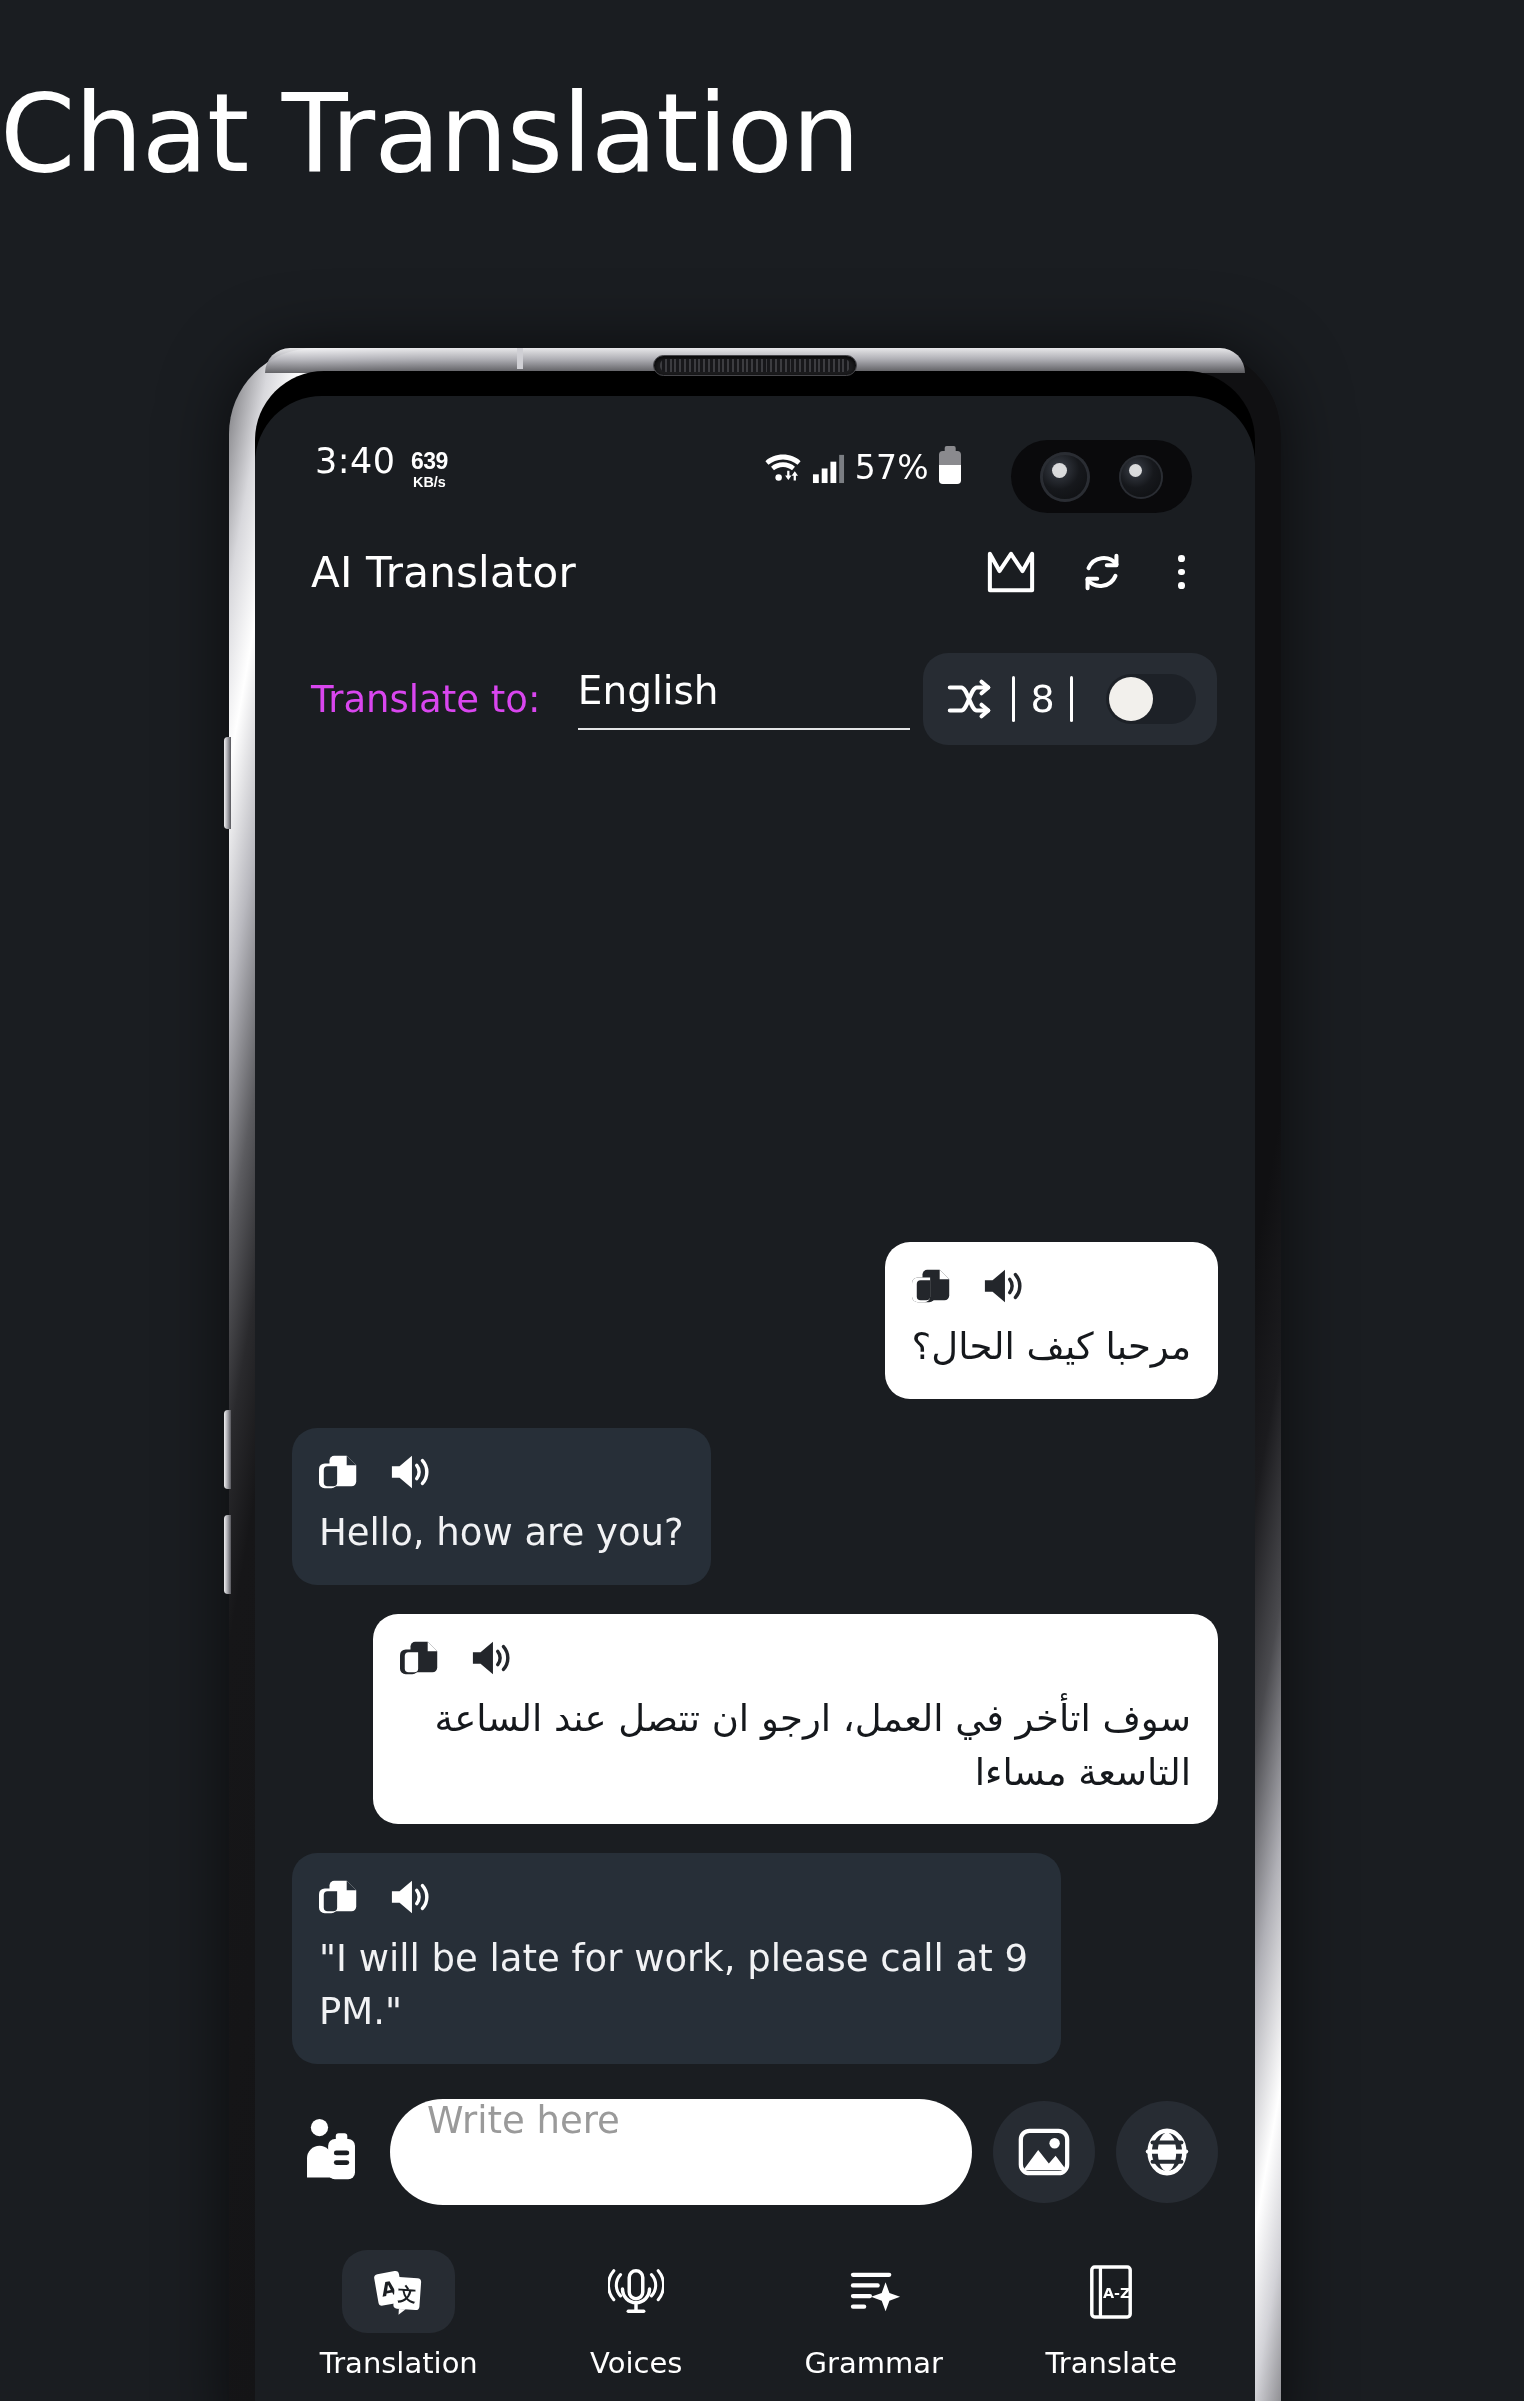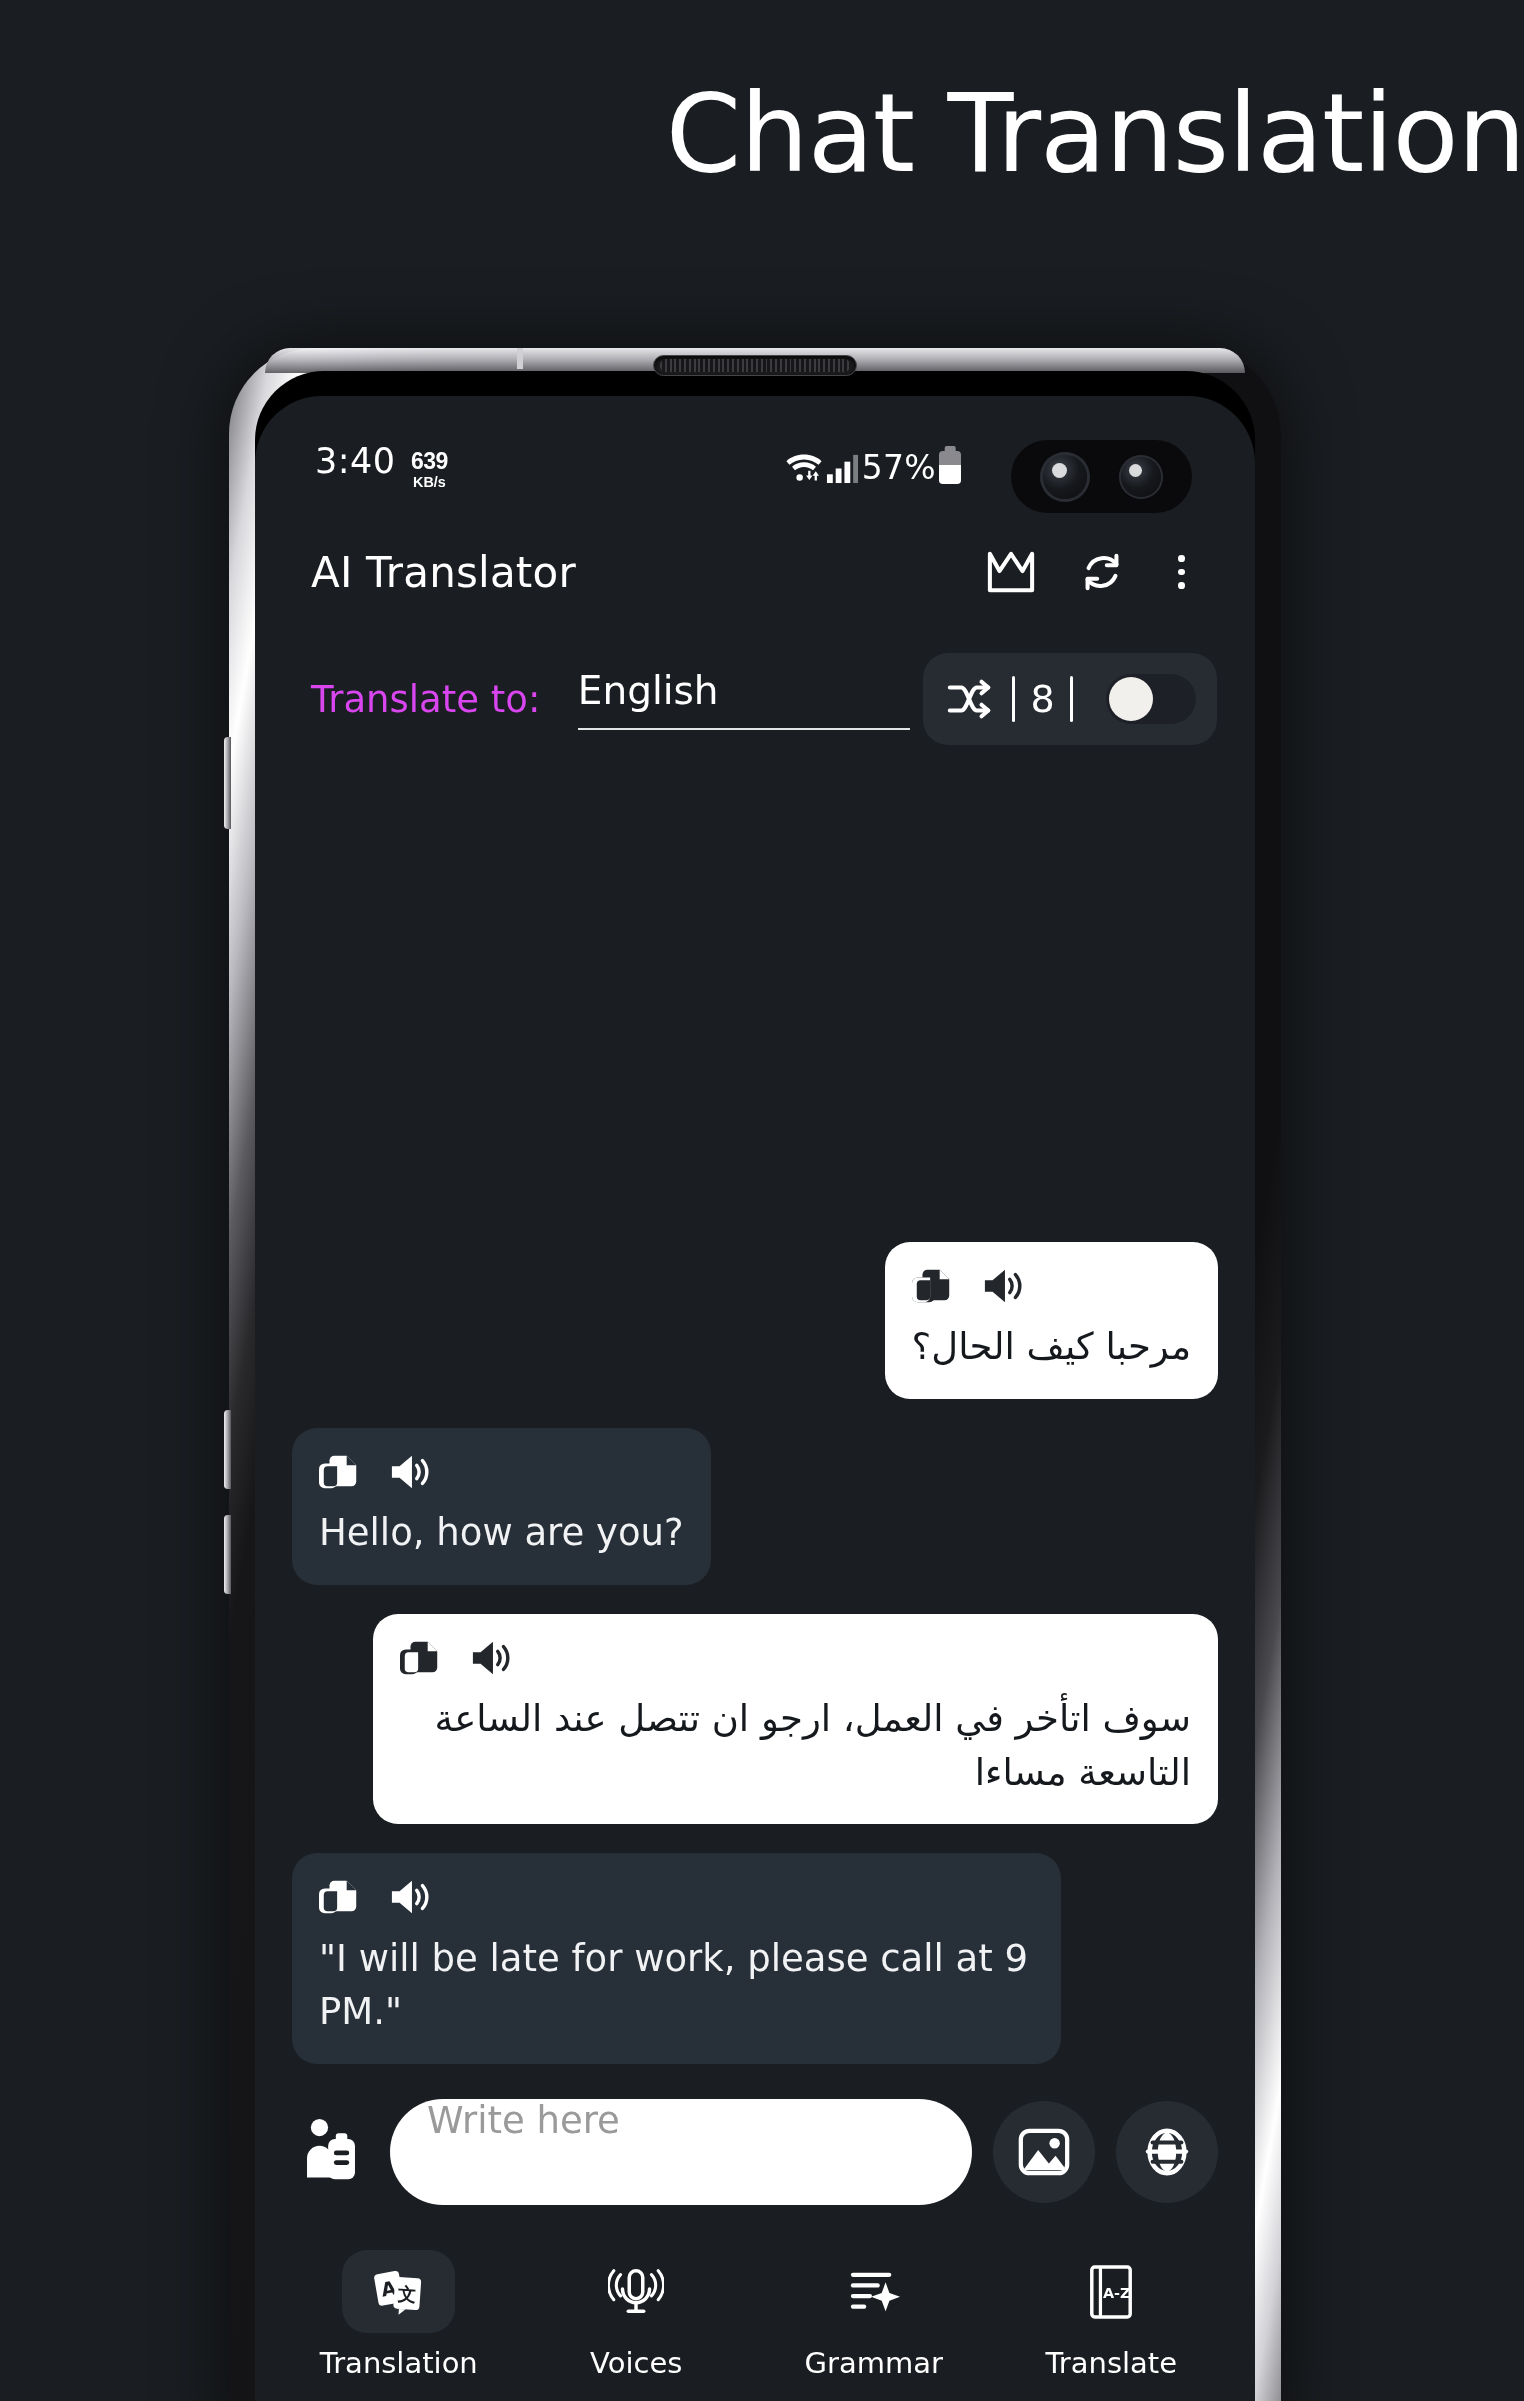--- a/index.html
+++ b/index.html
@@ -15,21 +15,21 @@
     font-family: "Liberation Sans", sans-serif;
     position: relative;
   }
 
   
   .page-title {
     position: absolute;
     top: 75px;
     left: 0;
     width: 100%;
-    text-align: right;
+    text-align: left;
     color: #ffffff;
     font-size: 108px;
     font-weight: 400;
     letter-spacing: -1px;
     line-height: 1.1;
     font-family: "DejaVu Sans", sans-serif;
   }
 
   
   .phone {
@@ -151,21 +151,21 @@
     z-index: 8;
   }
   .sb-left { display: flex; align-items: baseline; gap: 15.4px; }
   .sb-time { font-size: 35px; font-weight: 400; letter-spacing: 0.5px;
              font-family: "DejaVu Sans", sans-serif; }
   .sb-net  { display: flex; flex-direction: column; align-items: center;
              line-height: 1; transform: translateY(-3.8px); }
   .sb-net-num { font-size: 23px; font-weight: 700; letter-spacing: -0.5px; }
   .sb-net-unit { font-size: 14.4px; font-weight: 700; margin-top: 1.9px; }
 
-  .sb-right { margin-left: auto; display: flex; align-items: center; gap: 3px;
+  .sb-right { margin-left: auto; display: flex; align-items: center; gap: 10px;
               margin-right: 240px; }
   .sb-pct { font-size: 33px; font-weight: 400; letter-spacing: 0.3px;
             font-family: "DejaVu Sans", sans-serif; }
   .sb-batt {
     width: 22px; height: 33px; border-radius: 3.8px;
     background: linear-gradient(180deg, #8a8a8e 0 42%, #ffffff 42% 100%);
     position: relative;
   }
   .sb-batt::before {
     content:""; position:absolute; top:-4.8px; left:50%; transform:translateX(-50%);

